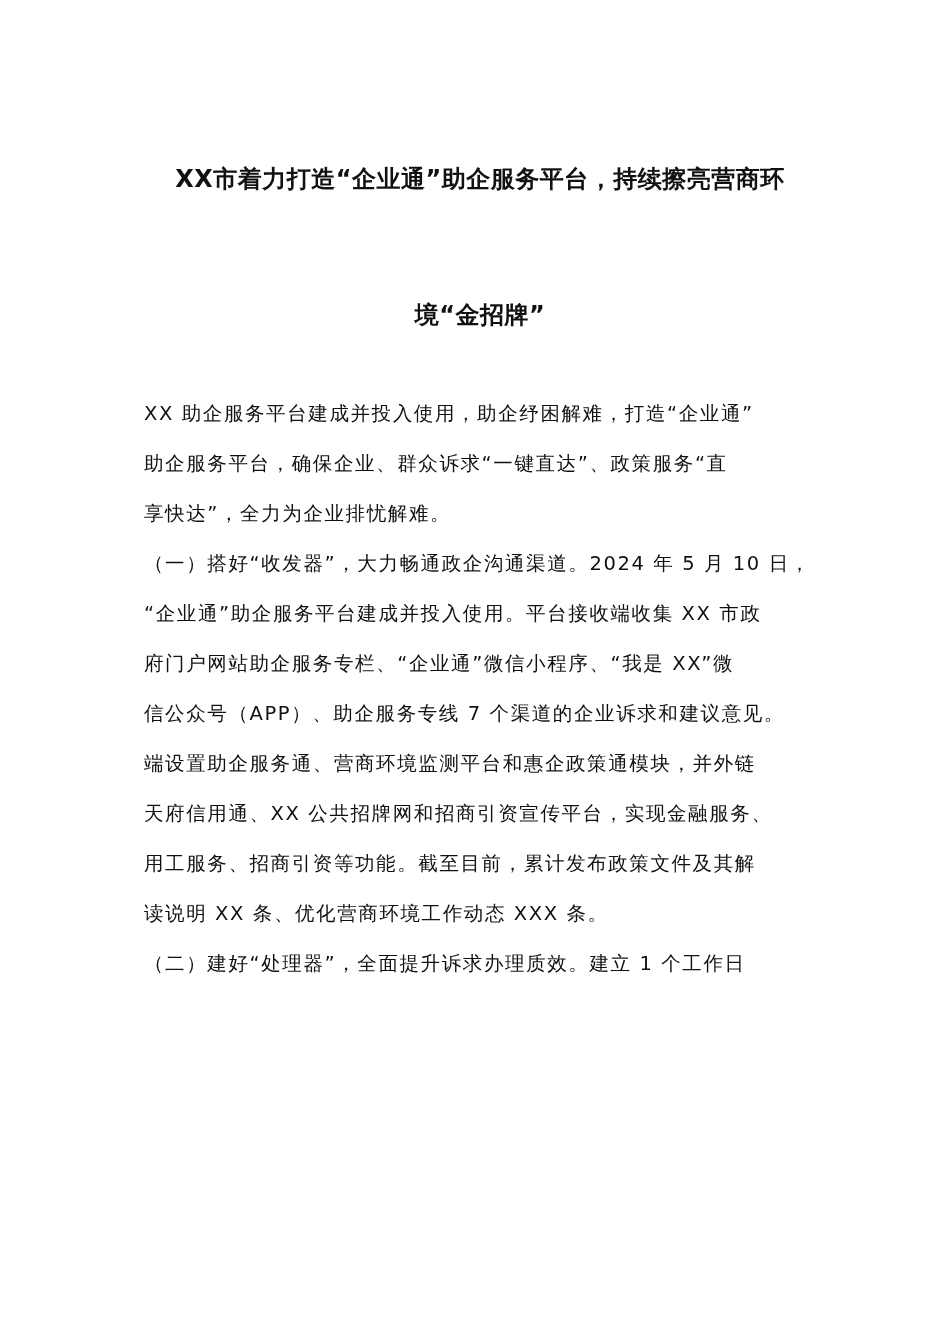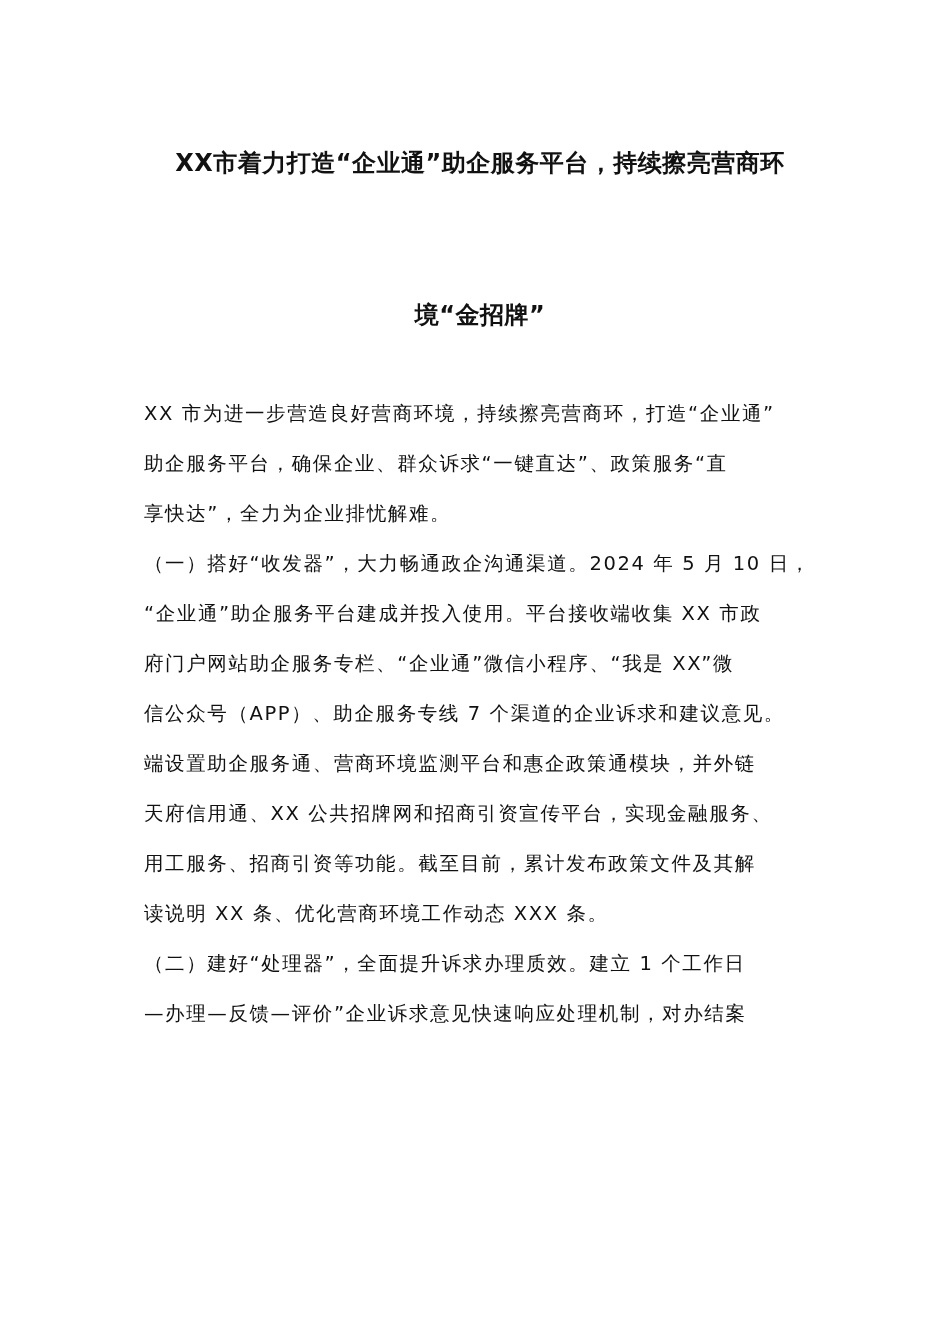--- a/index.html
+++ b/index.html
@@ -27,21 +27,21 @@
       position: absolute;
       left: 140px;
       width: 680px;
       text-align: center;
       font-weight: bold;
       font-size: 24px;
       line-height: 32px;
       white-space: nowrap;
       letter-spacing: 0.5px;
     }
-    .title-1 { top: 147px; }
+    .title-1 { top: 163px; }
     .title-2 { top: 281px; margin-top: 18px; }
     .body-text {
       position: absolute;
       left: 144px;
       top: 397px;
       width: 690px;
     }
     .line {
       height: 50px;
       line-height: 34px;
@@ -51,27 +51,26 @@
     }
   </style>
 </head>
 <body>
 
 <div class="page">
   <div class="title-line title-1">XX市着力打造“企业通”助企服务平台，持续擦亮营商环</div>
   <div class="title-line title-2">境“金招牌”</div>
 
   <div class="body-text">
-    <div class="line">XX 市为进一步营造良好营商环境，持续擦亮营商环，打造“企业通”</div>
+    <div class="line">XX 助企服务平台建成并投入使用，助企纾困解难，打造“企业通”</div>
     <div class="line">助企服务平台，确保企业、群众诉求“一键直达”、政策服务“直</div>
     <div class="line">享快达”，全力为企业排忧解难。</div>
     <div class="line">（一）搭好“收发器”，大力畅通政企沟通渠道。2024 年 5 月 10 日，</div>
     <div class="line">“企业通”助企服务平台建成并投入使用。平台接收端收集 XX 市政</div>
     <div class="line">府门户网站助企服务专栏、“企业通”微信小程序、“我是 XX”微</div>
     <div class="line">信公众号（APP）、助企服务专线 7 个渠道的企业诉求和建议意见。</div>
     <div class="line">端设置助企服务通、营商环境监测平台和惠企政策通模块，并外链</div>
     <div class="line">天府信用通、XX 公共招牌网和招商引资宣传平台，实现金融服务、</div>
     <div class="line">用工服务、招商引资等功能。截至目前，累计发布政策文件及其解</div>
     <div class="line">读说明 XX 条、优化营商环境工作动态 XXX 条。</div>
     <div class="line">（二）建好“处理器”，全面提升诉求办理质效。建立 1 个工作日</div>
-    <div class="line">—办理—反馈—评价”企业诉求意见快速响应处理机制，对办结案</div>
   </div>
 </div>
 
 </body></html>

